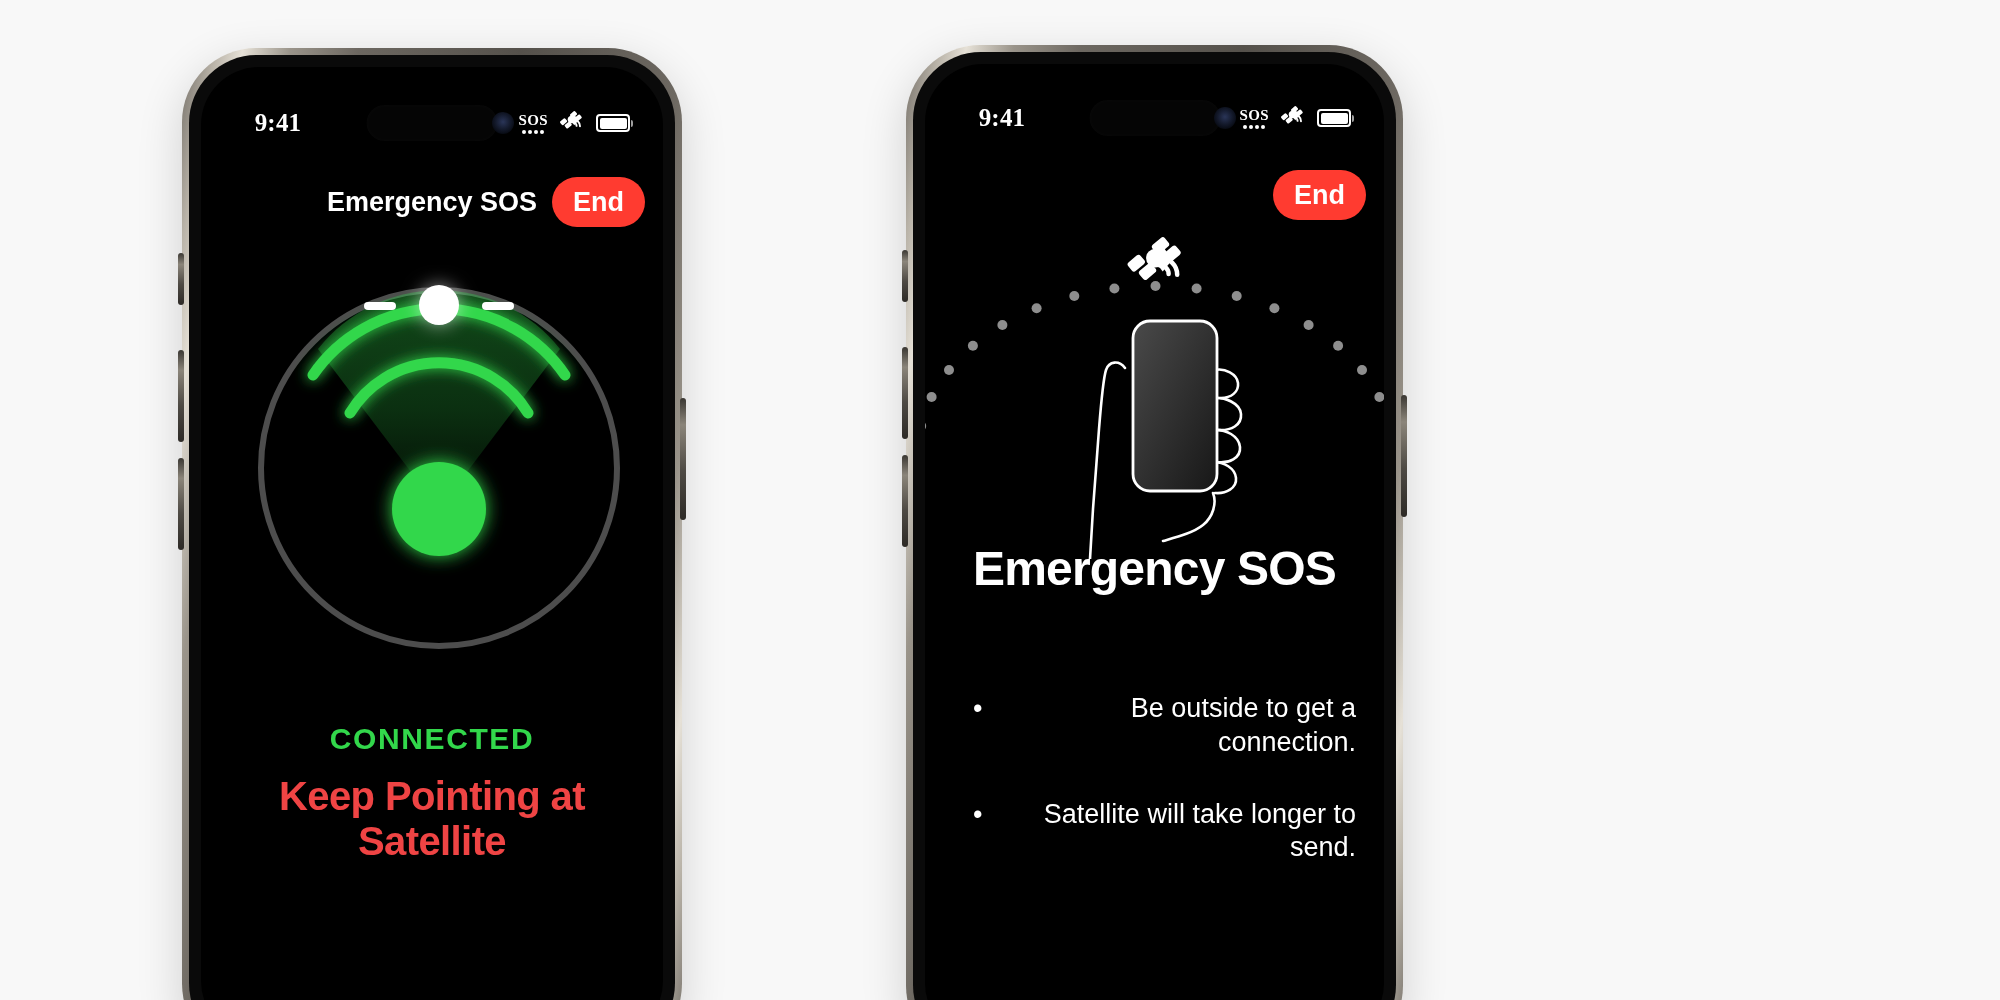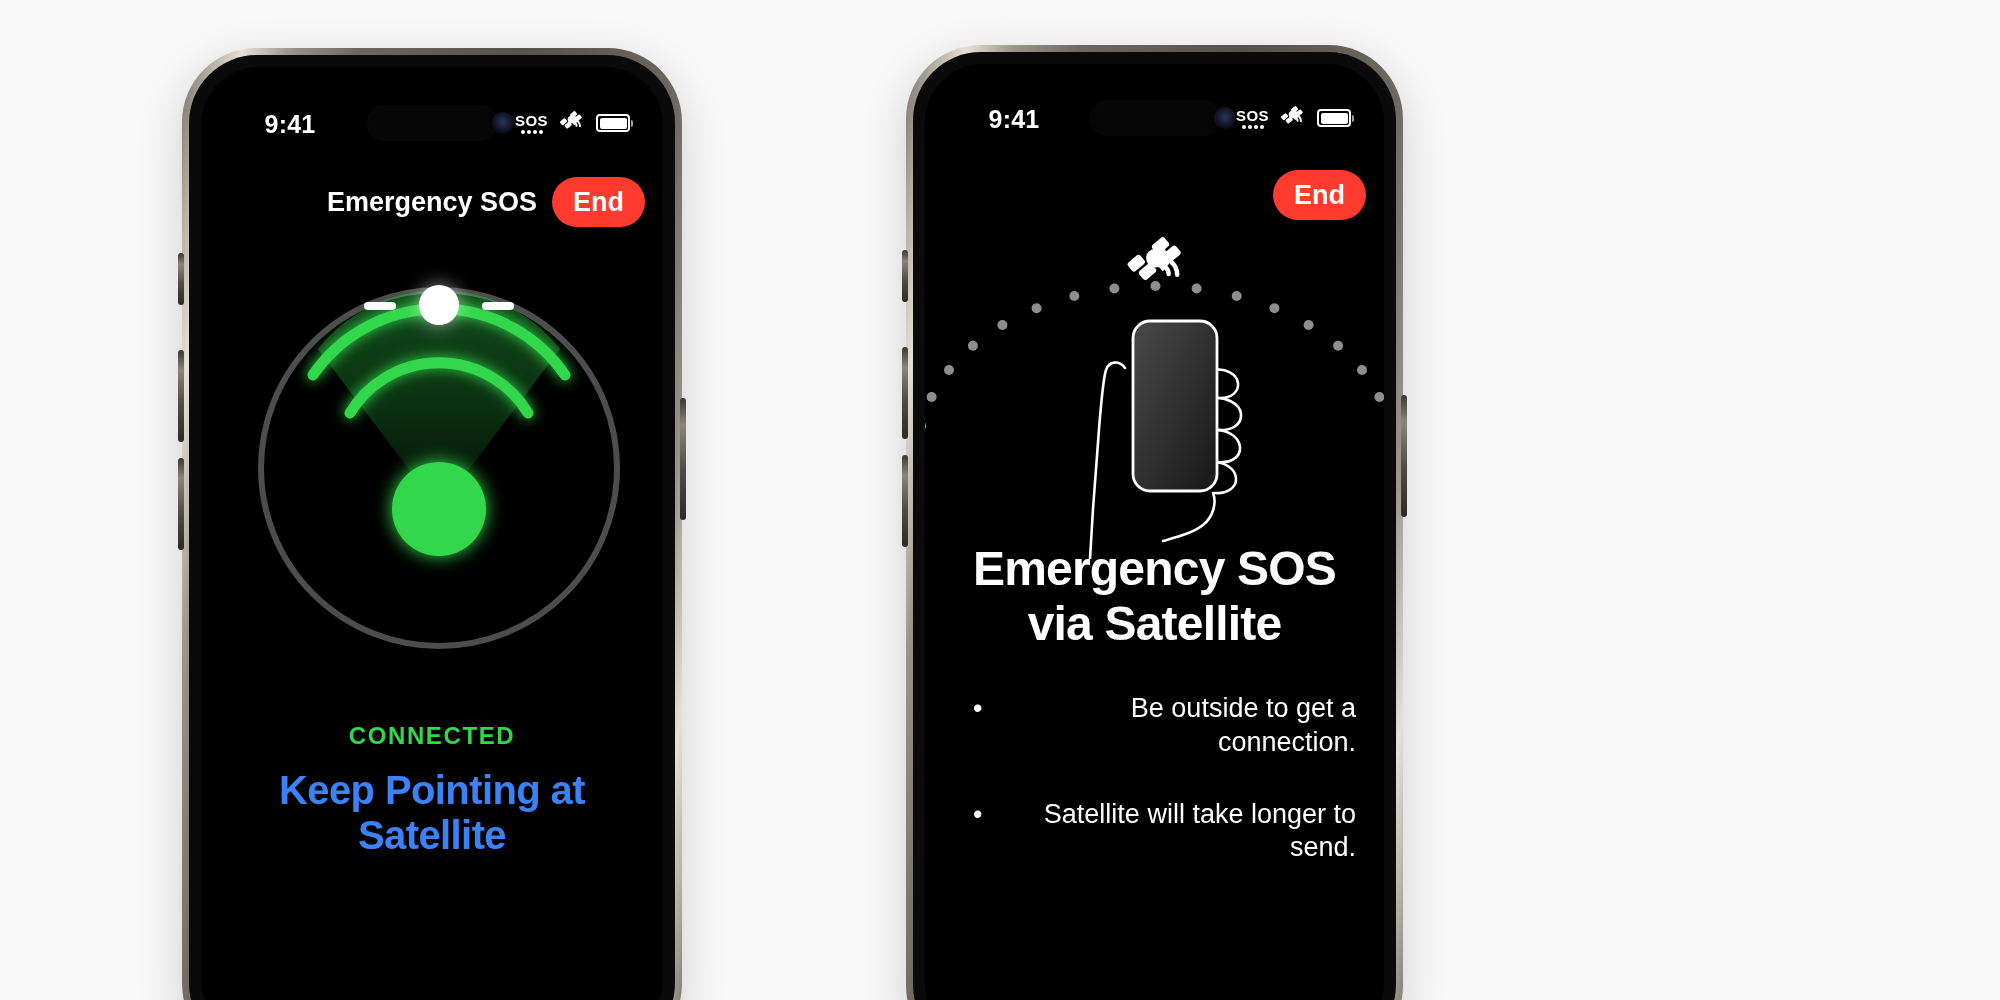--- a/index.html
+++ b/index.html
@@ -55,24 +55,26 @@
     position: absolute;
     background: linear-gradient(180deg, #3a3732, #8b857a 22%, #4e4a44 60%, #2d2a26);
     border-radius: 3px;
   }
   .btn-left  { left: -4px; width: 6px; }
   .btn-right { right: -4px; width: 6px; }
 
   
   .statusbar {
     position: absolute;
-    left: 12px; right: 0;
-    display: flex;
+    left: 0; right: 0;
+    display: flex;
+    align-items: center;
     color: #ffffff;
     z-index: 5;
+    font-family: Liberation Serif, serif;
   }
   .sb-time {
     font-weight: bold;
     letter-spacing: 0.2px;
     text-align: center;
   }
   .sb-right {
     display: flex;
     align-items: center;
     margin-left: auto;
@@ -183,21 +185,21 @@
     position: absolute;
     left: 0; right: 0;
     text-align: center;
   }
   .connected-label {
     color: #32d74b;
     font-weight: bold;
     letter-spacing: 1.6px;
   }
   .big-heading {
-    color: #3b82f6;
+    color: #ef4444;
     font-weight: bold;
     line-height: 1.12;
     letter-spacing: -0.6px;
   }
 
   
   .hero-art { position: absolute; }
   .hero-title {
     position: absolute;
     left: 0; right: 0;
@@ -315,21 +317,21 @@
 
             <circle cx="181" cy="222" r="47" fill="#32d74b" filter="url(#glowSoft)"></circle>
           </svg>
 
           <div class="sat-dot" style="left:50%; transform:translateX(-50%); top:-2px; width:40px; height:40px;"></div>
           <div class="sat-tick" style="left:106px; top:15px; width:32px; height:8px;"></div>
           <div class="sat-tick" style="right:106px; top:15px; width:32px; height:8px;"></div>
         </div>
 
         <div class="status-block" style="top:655px;">
-          <div class="connected-label" style="font-size:24px;">CONNECTED</div>
+          <div class="connected-label" style="font-size:30px;">CONNECTED</div>
           <div class="big-heading" style="font-size:40px; margin-top:18px; padding:0 56px;">Keep Pointing at Satellite</div>
         </div>
 
       </div>
     </div>
   </div>
 
   <div class="phone" id="phoneR" style="left:906px; top:45px; width:497px; height:1015px;">
 
     <div class="btn-side btn-left" style="top:205px; height:52px;"></div>
@@ -436,21 +438,20 @@
 
               <path d="M288 264 C292 274 288 288 278 296 C268 304 252 308 238 312"></path>
             </g>
 
             <rect x="208" y="92" width="84" height="170" rx="17" ry="17" fill="url(#phoneScreenGrad)" stroke="#ffffff" stroke-width="2.8"></rect>
           </svg>
         </div>
 
         <div class="hero-title" style="top:478px; font-size:48px;">
           <div>Emergency SOS</div>
-          <div>via Satellite</div>
         </div>
 
         <div class="bullets" style="left:48px; right:28px; top:628px; font-size:27px;">
           <div class="bullet-row" style="margin-bottom:38px;">
             <span class="bullet-dot" style="width:26px; font-size:27px; line-height:1.25;">•</span>
             <span class="bullet-text">Be outside to get a connection.</span>
           </div>
           <div class="bullet-row">
             <span class="bullet-dot" style="width:26px; font-size:27px; line-height:1.25;">•</span>
             <span class="bullet-text">Satellite will take longer to send.</span>

